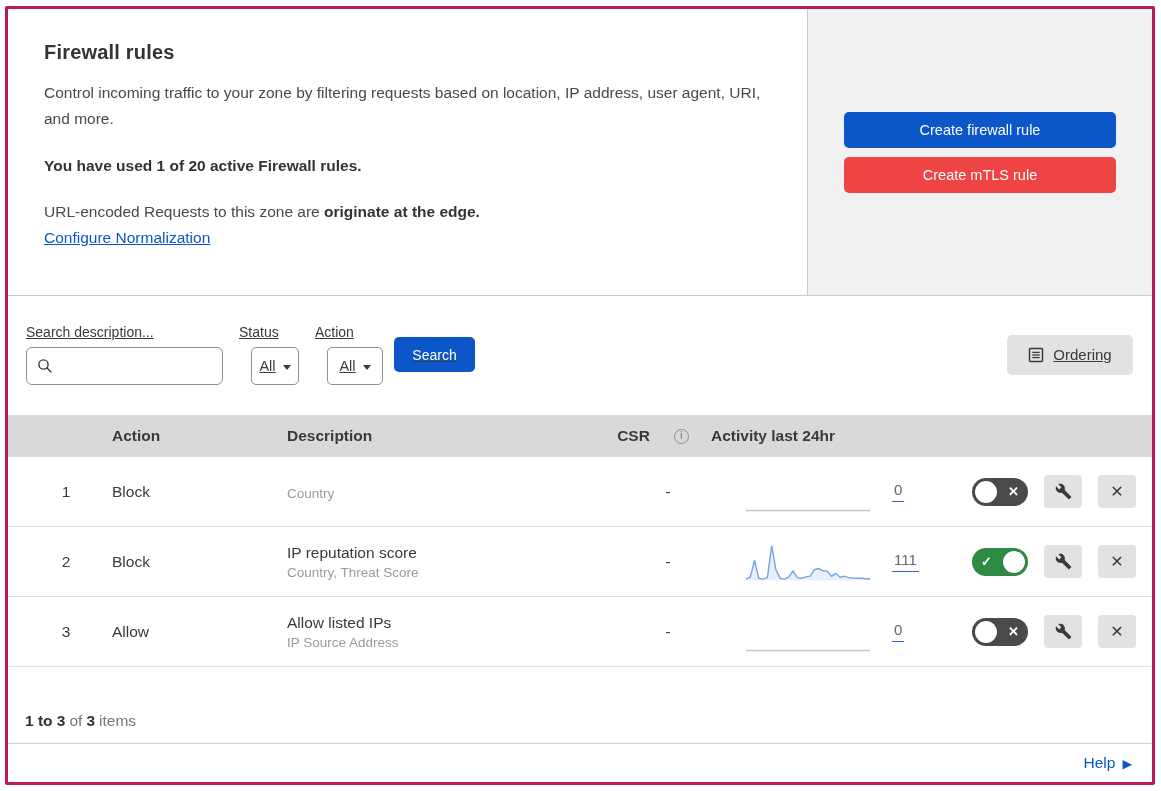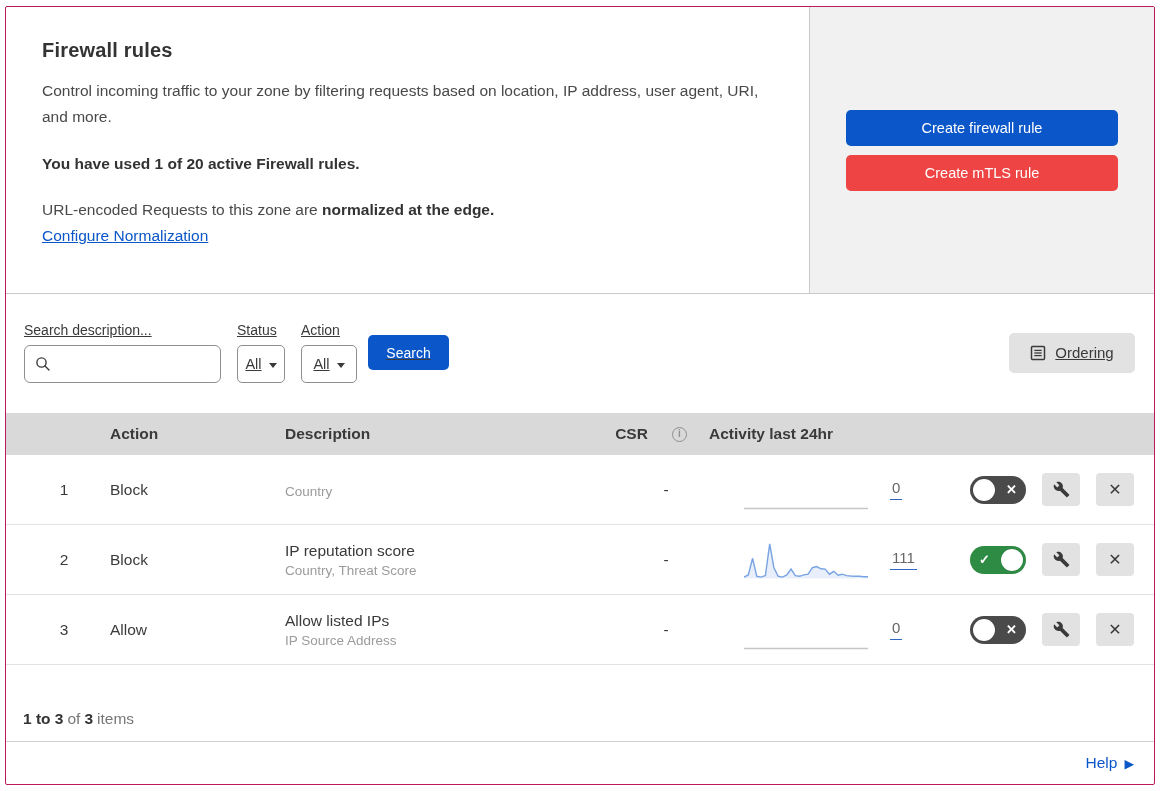--- a/index.html
+++ b/index.html
@@ -6,21 +6,21 @@
   html,body { margin:0; padding:0; background:#fff; }
   body {
     font-family: "Liberation Sans", "DejaVu Sans", sans-serif;
     color:#3a3a3a;
     width:1161px; height:791px;
     position:relative;
   }
   .outer {
     position:absolute; left:5px; top:6px;
     width:1150px; height:779px;
-    border:1px solid #be185d; border-radius:2px;
+    border:3px solid #be185d; border-radius:2px;
     background:#fff;
     display:flex; flex-direction:column;
     overflow:hidden;
   }
   
   .top { height:287px; flex:none; display:flex; border-bottom:1px solid #c9c9c9; }
   .intro { flex:1; padding:32px 40px 0 36px; }
   .intro h1 { font-size:20px; font-weight:700; color:#333; margin:0 0 16px; letter-spacing:.2px; }
   .intro .desc { font-size:15.5px; color:#494949; line-height:1.68; max-width:722px; margin:0 0 25px; }
   .usage { font-size:15.5px; font-weight:700; color:#333; margin:0 0 28px; }
@@ -41,21 +41,21 @@
   .flabel { font-size:14px; color:#3a3a3a; margin-bottom:7px; }
   .search-box {
     width:197px; height:38px; border:1px solid #8f8f8f; border-radius:6px;
     display:flex; align-items:center; gap:8px; padding:0 10px; background:#fff;
   }
   .search-box input { border:none; outline:none; flex:1; min-width:0; font-size:14px; font-family:inherit; }
   .ml16 { margin-left:16px; }
   .select {
     height:38px; background:#fff; border:1px solid #8f8f8f; border-radius:5px;
     display:flex; align-items:center; justify-content:center; gap:7px;
-    font-size:14.5px; padding:0 10px; cursor:pointer;
+    font-size:14.5px; padding:0 10px; cursor:pointer;margin-left:12px;
   }
   .sel-status { width:48px; }
   .sel-action { width:56px; }
   .caret {
     width:0; height:0; margin-top:2px;
     border-left:4.5px solid transparent; border-right:4.5px solid transparent;
     border-top:5.5px solid #3a3a3a;
   }
   .btn-search {
     height:35px; width:81px; margin-left:11px; border:none; border-radius:5px;
@@ -128,21 +128,21 @@
 </head>
 <body>
 
 <div class="outer">
 
   <div class="top">
     <div class="intro">
       <h1>Firewall rules</h1>
       <p class="desc">Control incoming traffic to your zone by filtering requests based on location, IP address, user agent, URI, and more.</p>
       <p class="usage">You have used 1 of 20 active Firewall rules.</p>
-      <p class="norm"><span>URL-encoded Requests to this zone are </span><b>normalized at the edge.</b></p>
+      <p class="norm"><span>URL-encoded Requests to this zone are </span><b>originate at the edge.</b></p>
       <a class="link" style="color: rgb(11, 86, 200);">Configure Normalization</a>
     </div>
     <div class="actions">
       <button class="btn-primary" style="background: rgb(11, 86, 200);">Create firewall rule</button>
       <button class="btn-primary" style="background: #ef4444;">Create mTLS rule</button>
     </div>
   </div>
 
   <div class="filters">
     <div class="fgroup">

